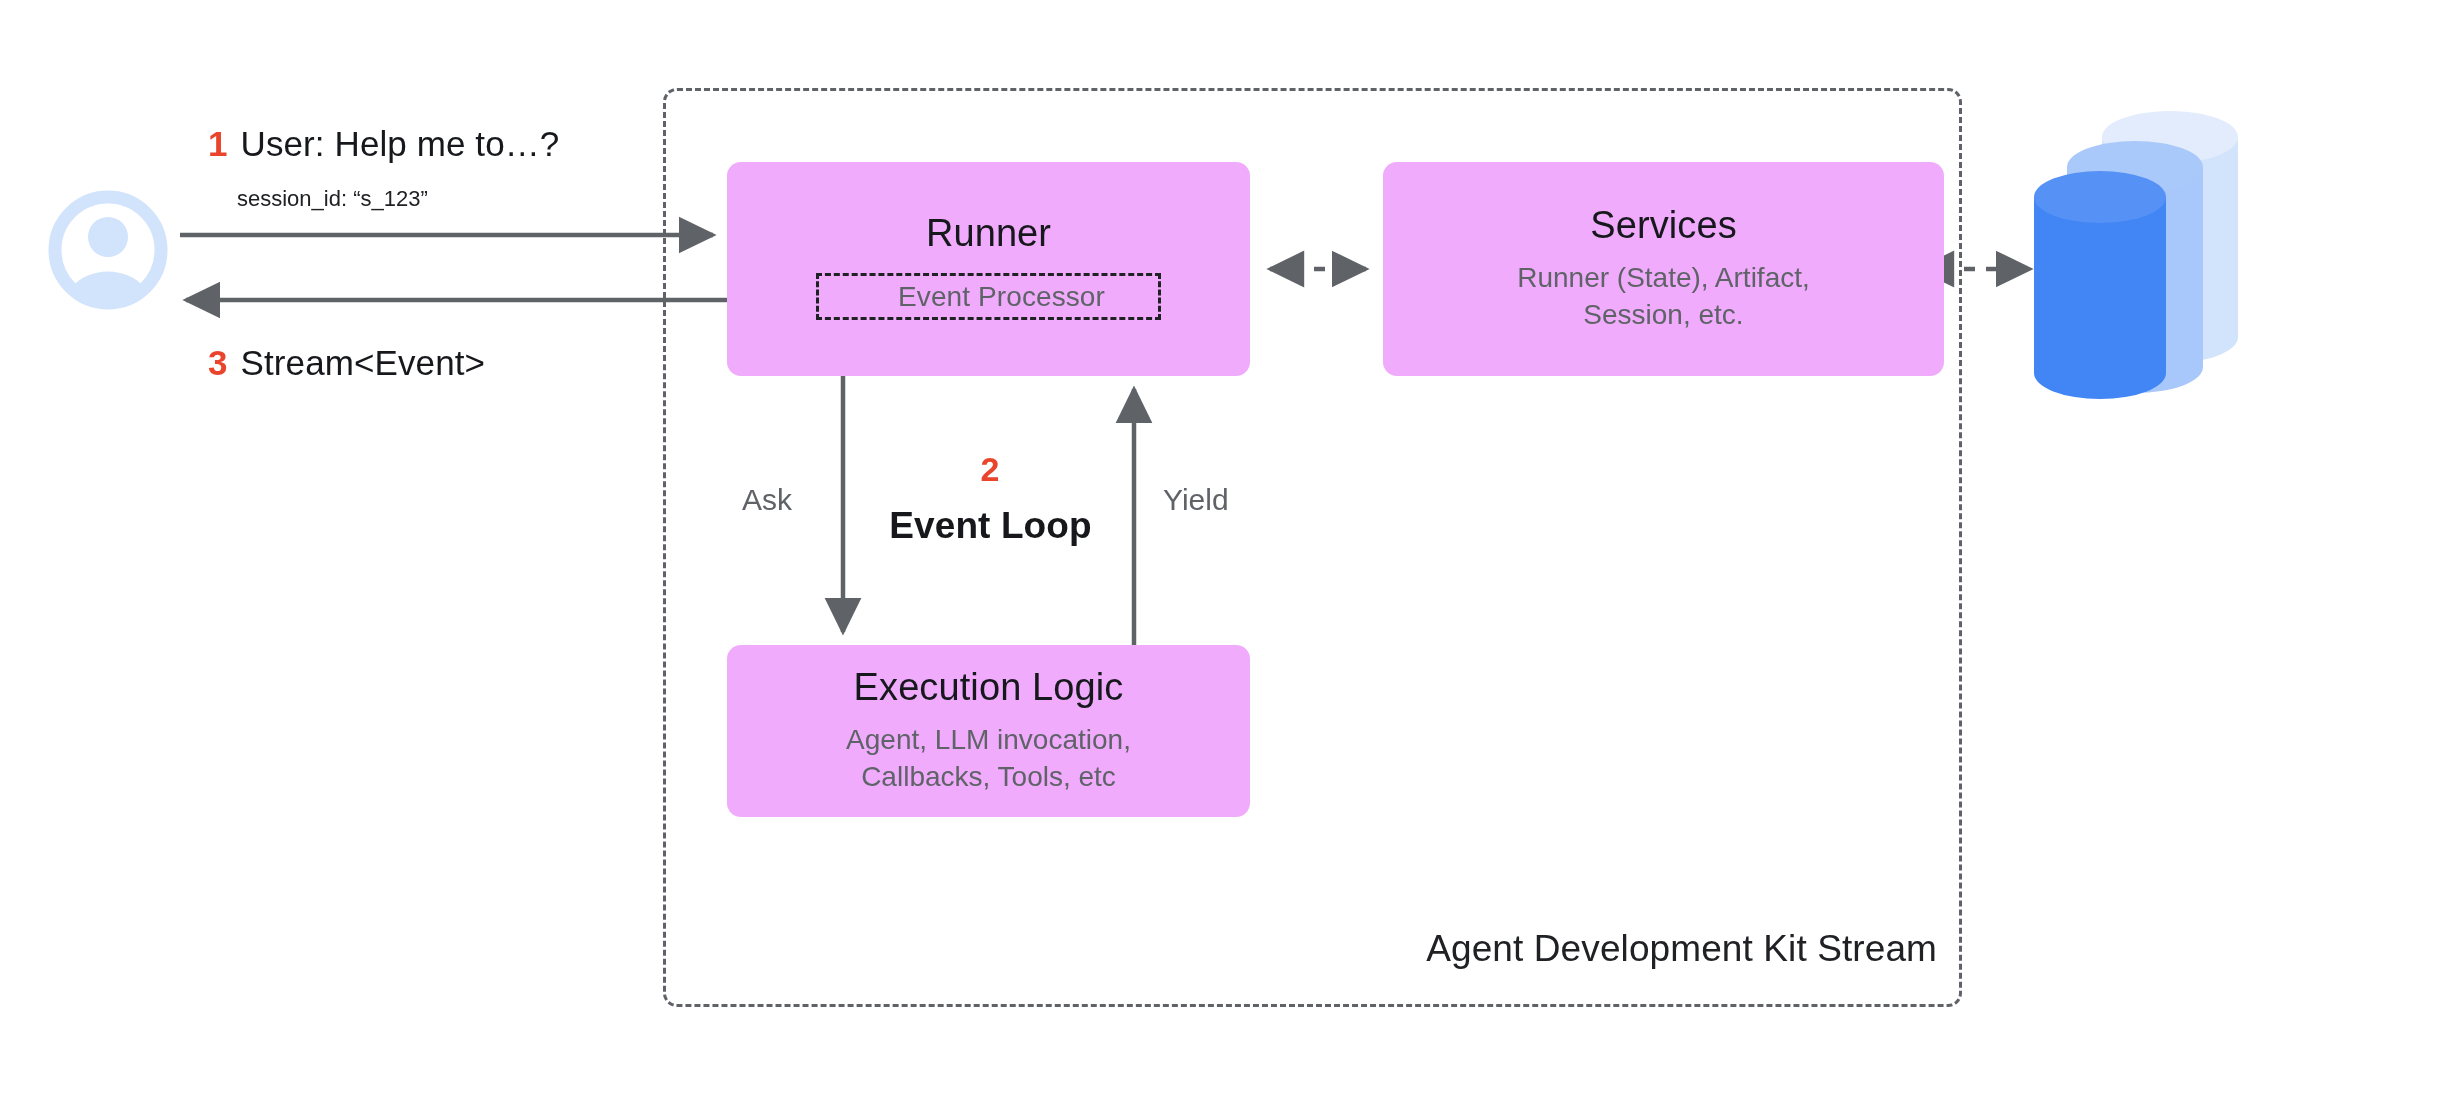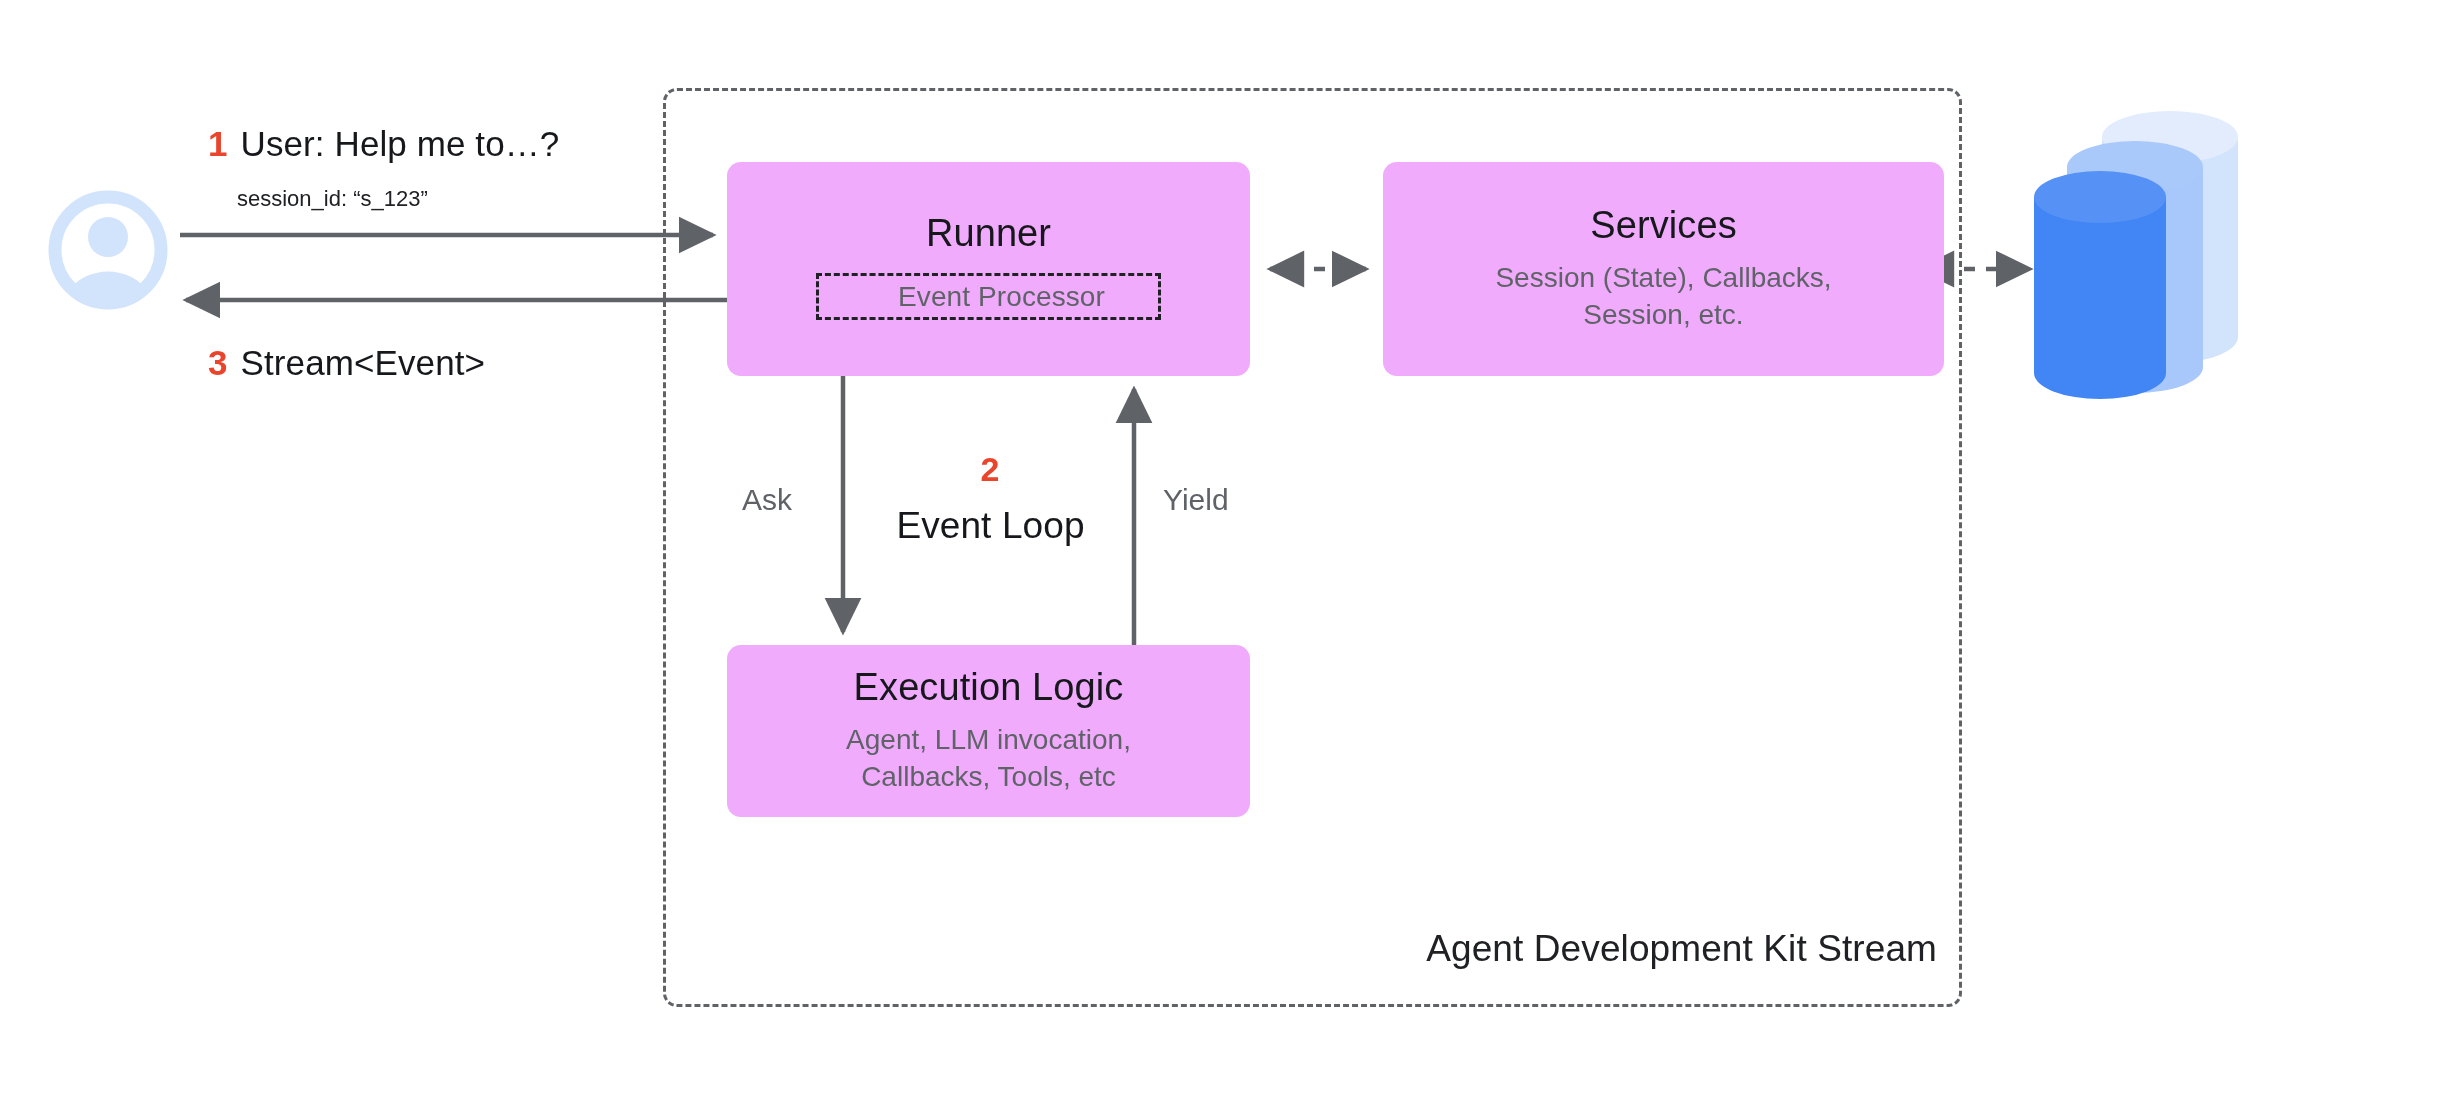--- a/index.html
+++ b/index.html
@@ -147,20 +147,21 @@
     color: #e8452c;
   }
   #loop-label {
     left: 838px;
     top: 505px;
     width: 305px;
     text-align: center;
     font-size: 37px;
     color: #16181c;
     letter-spacing: 0.1px;
+    font-weight: bold;
   }
 
   
   #storage-group {
     left: 2032px;
     top: 92px;
     width: 345px;
     height: 320px;
   }
   #storage-label {
@@ -243,21 +244,21 @@
   <div class="abs blue-box" id="runner-box">
     <div class="box-title">Runner</div>
     <div id="event-processor-box">
       <span id="event-processor-label">Event Processor</span>
     </div>
   </div>
 
   <div class="abs blue-box" id="services-box">
     <div class="box-title">Services</div>
     <div class="box-sub">
-      <div>Session (State), Callbacks,</div>
+      <div>Runner (State), Artifact,</div>
       <div>Session, etc.</div>
     </div>
   </div>
 
   <div class="abs blue-box" id="exec-box">
     <div class="box-title">Execution Logic</div>
     <div class="box-sub">
       <div>Agent, LLM invocation,</div>
       <div>Callbacks, Tools, etc</div>
     </div>

